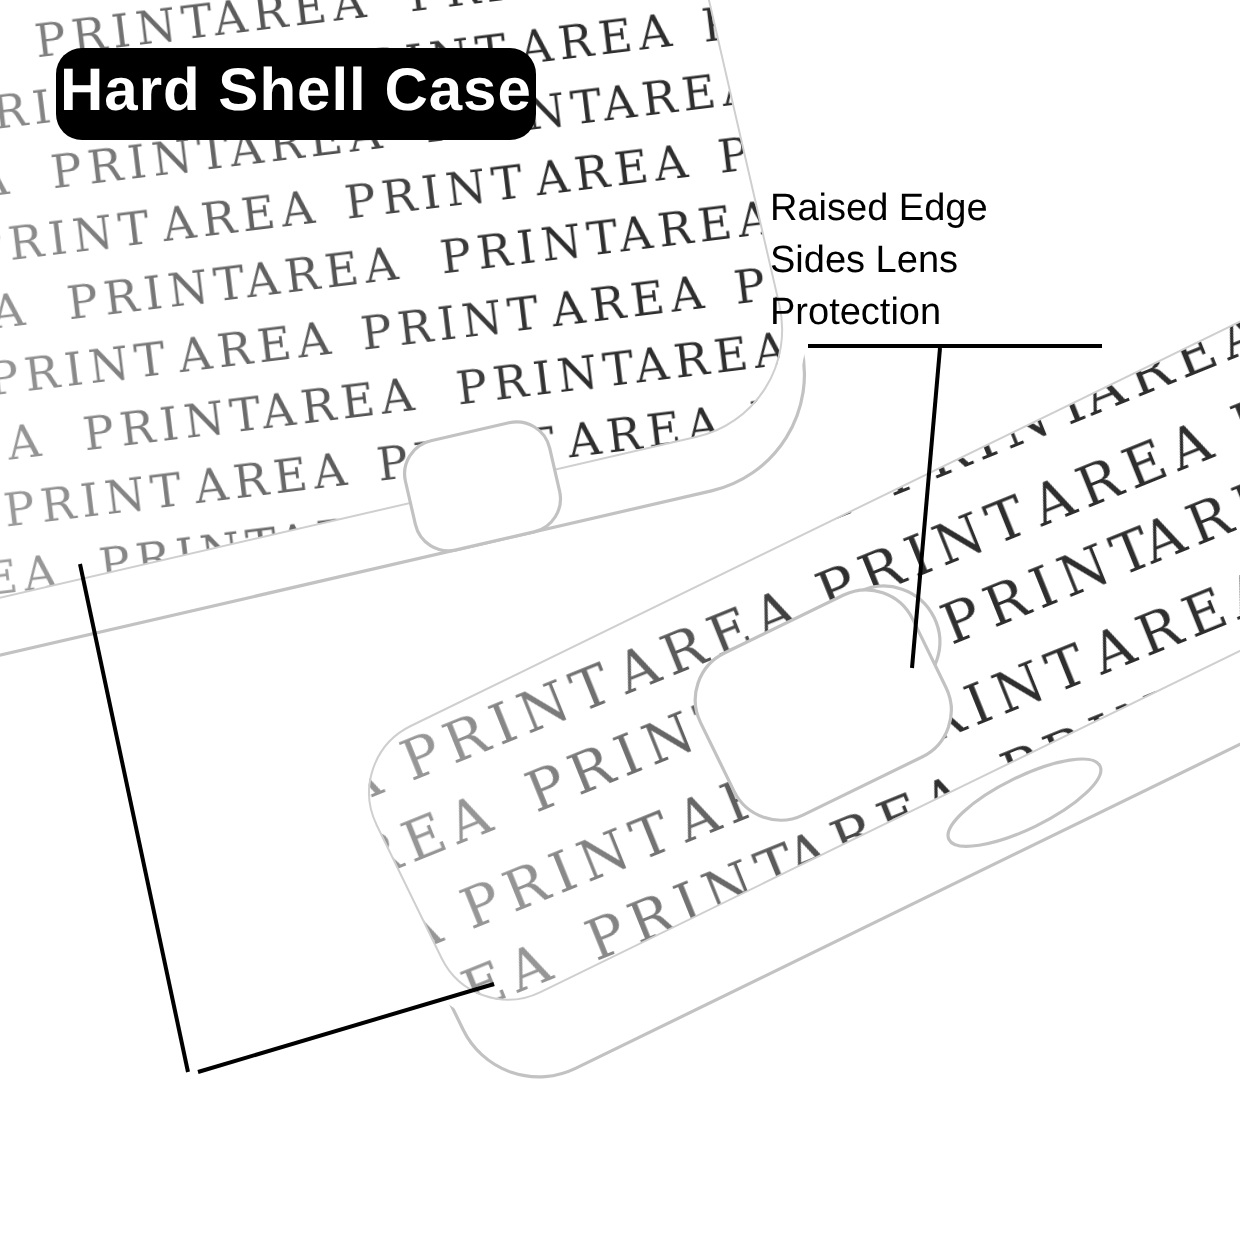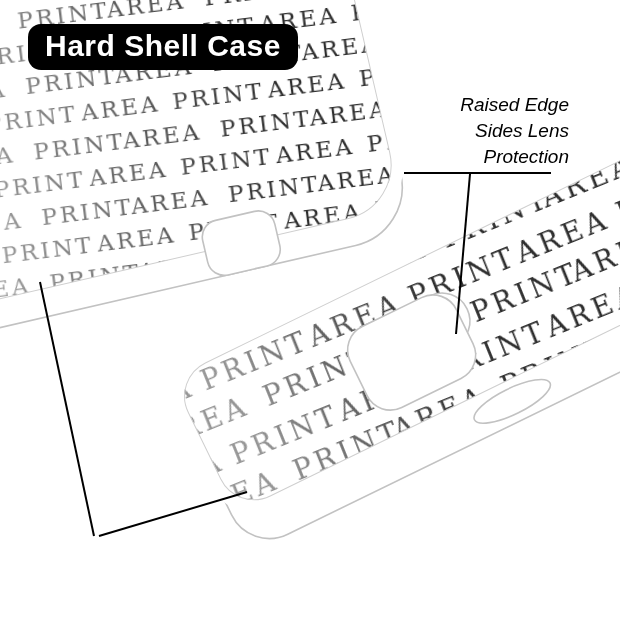--- a/index.html
+++ b/index.html
@@ -12,26 +12,26 @@
     position: relative; width: 620px; height: 620px;
     background: var(--background, #ffffff); overflow: hidden;
   }
   .scene { position: absolute; left: 0; top: 0; }
 
   .badge {
     position: absolute; left: 28px; top: 24px;
     background: var(--badge-bg, #000000);
     color: var(--badge-text, #ffffff);
     font-weight: bold; font-size: 30px; line-height: 1.1;
-    padding: 5px 17px 8px; border-radius: 13px; letter-spacing: 0.5px;
+    padding: 5px 2px 8px; border-radius: 13px; letter-spacing: 0.5px;
   }
 
   .anno {
     position: absolute; color: var(--annotation-text, #000000);
-    font-size: 19px; line-height: 26px; text-align: right; font-style: italic;
+    font-size: 19px; line-height: 26px; text-align: left;
   }
   .anno-camera  { left: 385px; top: 92px;  width: 184px; }
   .anno-fullbody{ left: 20px;  top: 537px; width: 166px; }
 
   .pattern-text {
     font-family: "DejaVu Serif", serif;
     fill: var(--pattern-text, #2e2e2e);
     font-size: 28px; letter-spacing: 4px;
   }
   .pattern-text.small { font-size: 23px; letter-spacing: 3px; }

